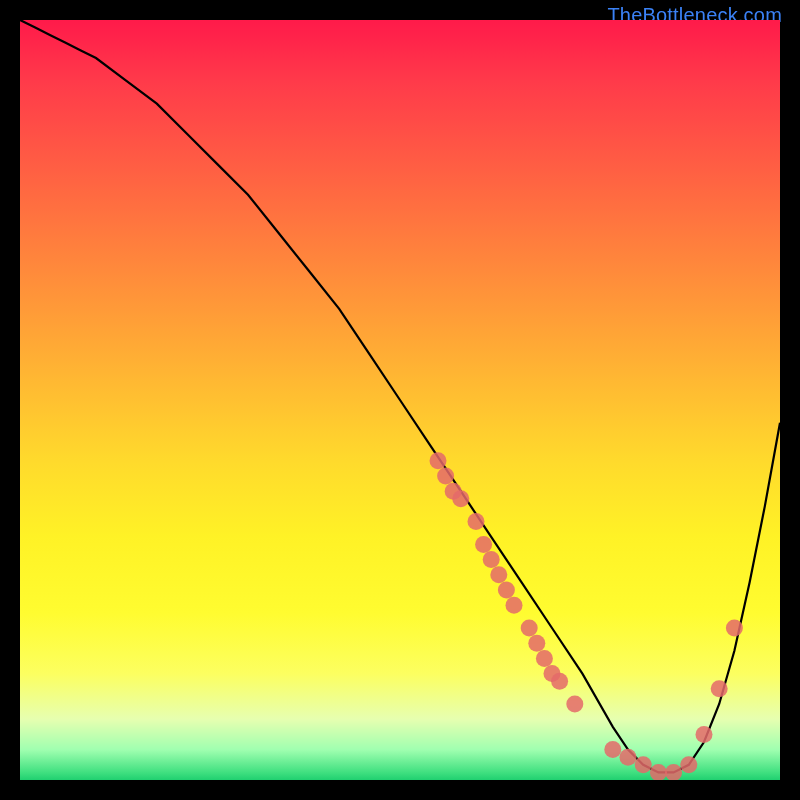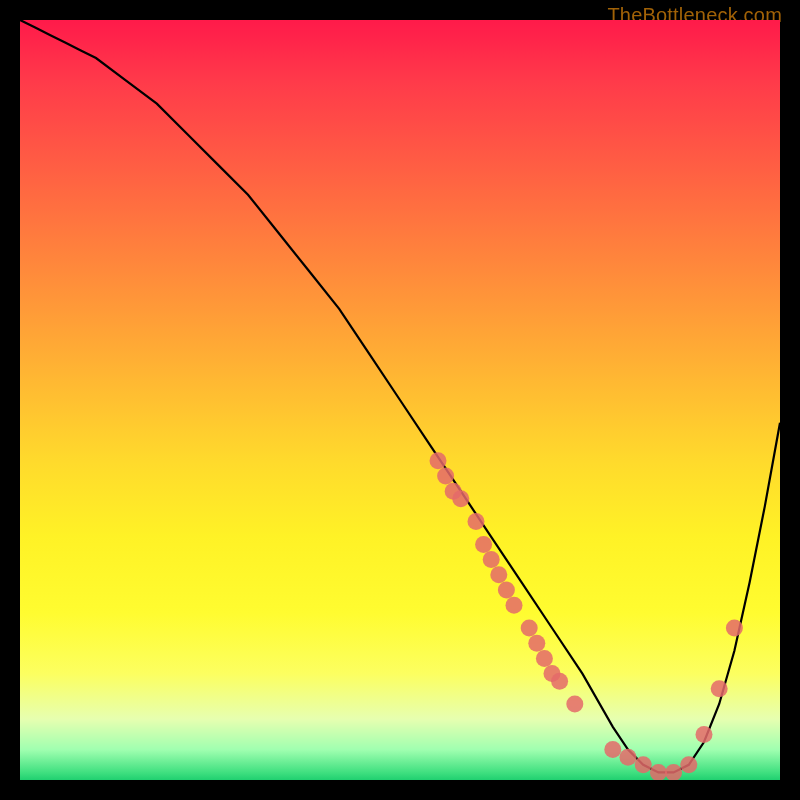--- a/index.html
+++ b/index.html
@@ -51,21 +51,21 @@
     position: absolute;
     left: 0;
     top: 0;
     width: 760px;
     height: 760px;
   }
   .watermark {
     position: absolute;
     top: 4px;
     right: 18px;
-    color: #a16207;
+    color: #3b82f6;
     font-size: 20px;
     font-weight: 500;
     letter-spacing: 0.2px;
   }
 </style>
 </head>
 <body>
 
 <div class="chart-container">
 

